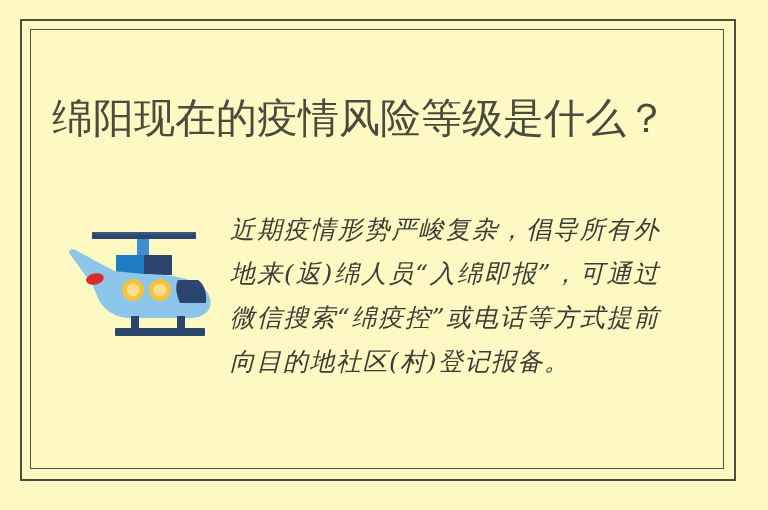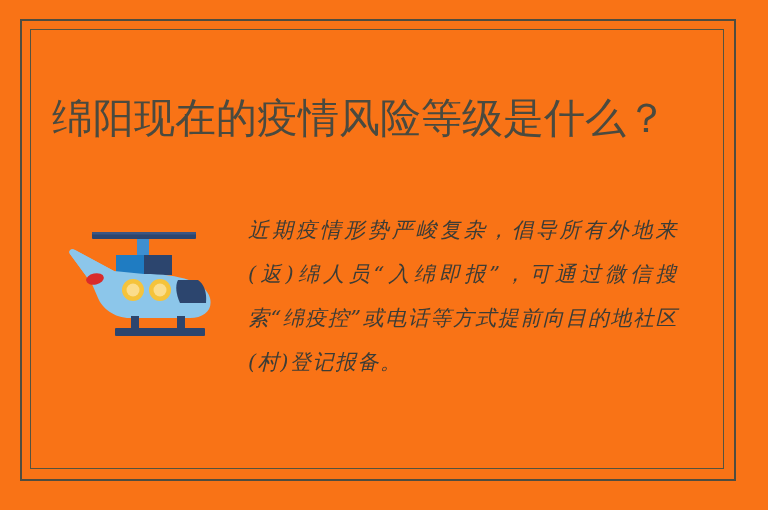--- a/index.html
+++ b/index.html
@@ -12,21 +12,21 @@
     height: 510px;
     overflow: hidden;
     background: #FDFCF5;
     font-family: "Liberation Sans", "DejaVu Sans", sans-serif;
   }
 
   #page {
     position: relative;
     width: 768px;
     height: 510px;
-    background: #f97316;
+    background: #fef9c3;
     box-sizing: border-box;
   }
 
   
   .frame-outer {
     position: absolute;
     left: 20px;
     top: 19px;
     width: 716px;
     height: 462px;
@@ -80,24 +80,24 @@
   }
   .illustration svg {
     display: block;
     width: 170px;
     height: 125px;
   }
 
   
   .bodytext {
     position: absolute;
-    left: 208px;
+    left: 190px;
     top: 8px;
     width: 430px;
-    font-size: 21px;
+    font-size: 25px;
     line-height: 44px;
     color: #3C3C36;
     font-family: "DejaVu Serif", "Liberation Serif", serif;
     font-style: italic;
     letter-spacing: 1.5px;
     text-align: justify;
     text-justify: inter-character;
     word-break: break-all;
     white-space: normal;
   }

